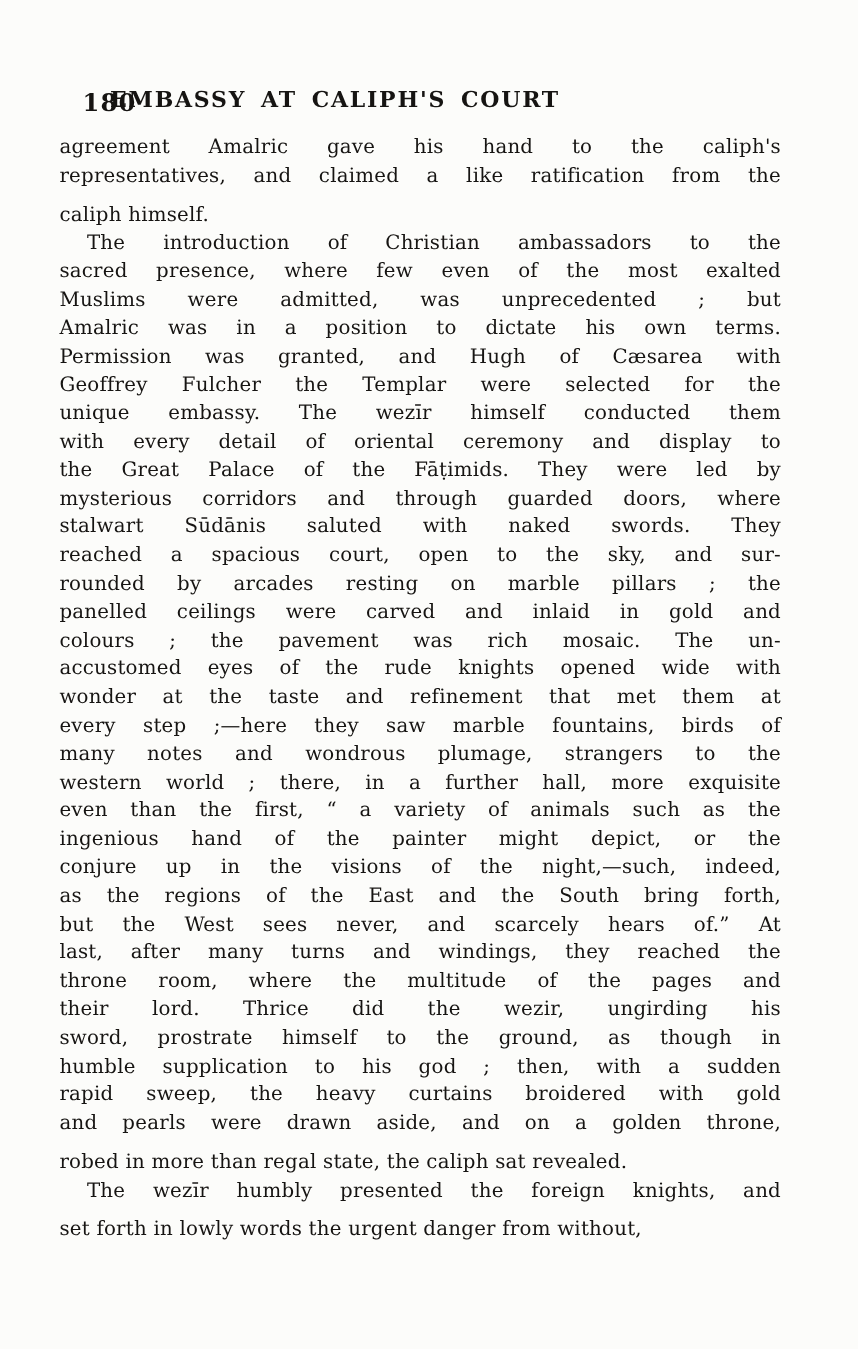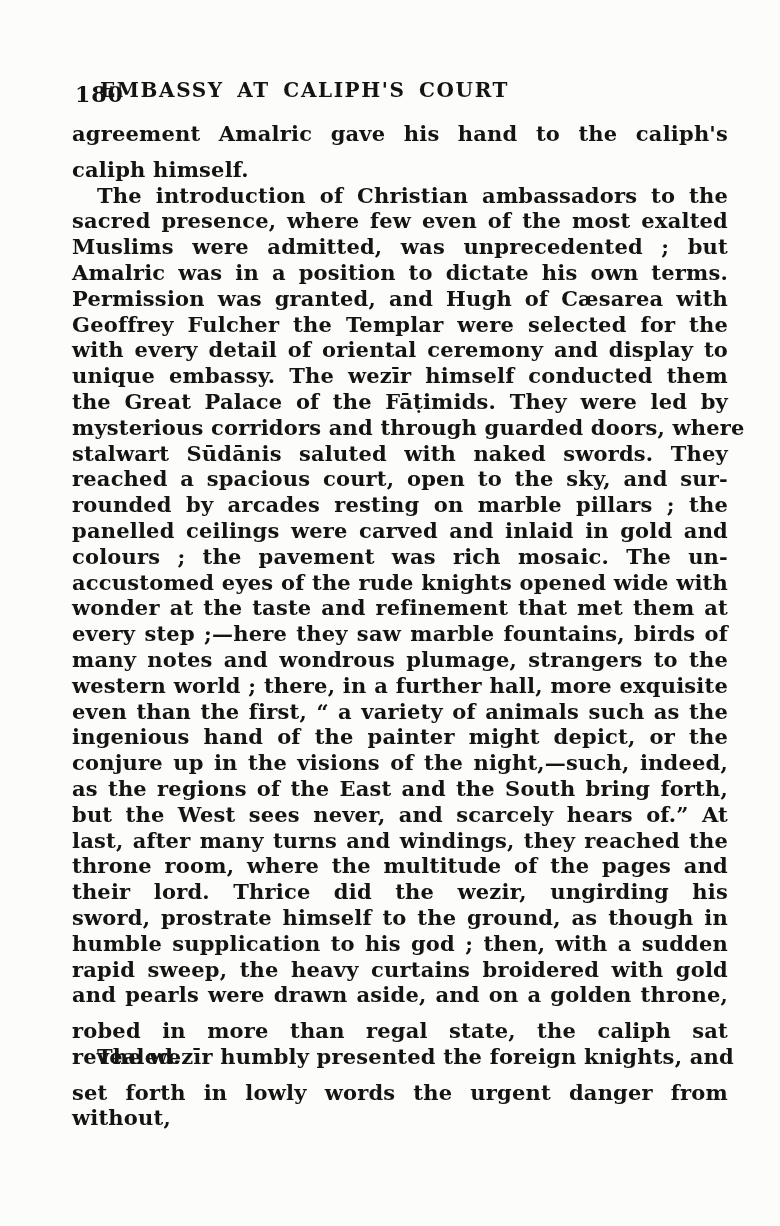--- a/index.html
+++ b/index.html
@@ -41,24 +41,24 @@
     padding-left: 38px;
     font-size: 20px;
     font-weight: 700;
     letter-spacing: 1.6px;
     word-spacing: 5px;
     white-space: nowrap;
   }
   .body-text {
     position: absolute;
     top: 121px;
-    left: 72px;
+    left: 54px;
     width: 656px;
-    font-size: 21px;
-    font-weight: 700;
+    font-size: 18px;
+    font-weight: 400;
   }
   .line {
     height: 25.8px;
     line-height: 25.8px;
     text-align: justify;
     text-align-last: justify;
     white-space: nowrap;
     letter-spacing: 0.2px;
   }
   .line.indent {
@@ -73,29 +73,30 @@
 </head>
 <body>
 
 <div class="page">
   <div class="running-header">
     <span class="page-number">180</span>
     <span class="running-title">EMBASSY AT CALIPH'S COURT</span>
   </div>
   <div class="body-text" id="body-text">
       <div class="line">agreement Amalric gave his hand to the caliph's</div>
+      <div class="line">representatives, and claimed a like ratification from the</div>
       <div class="line last">caliph himself.</div>
       <div class="line indent">The introduction of Christian ambassadors to the</div>
       <div class="line">sacred presence, where few even of the most exalted</div>
       <div class="line">Muslims were admitted, was unprecedented ; but</div>
       <div class="line">Amalric was in a position to dictate his own terms.</div>
       <div class="line">Permission was granted, and Hugh of Cæsarea with</div>
       <div class="line">Geoffrey Fulcher the Templar were selected for the</div>
+      <div class="line">unique embassy.  The wezīr himself conducted them</div>
       <div class="line">with every detail of oriental ceremony and display to</div>
-      <div class="line">unique embassy.  The wezīr himself conducted them</div>
       <div class="line">the Great Palace of the Fāṭimids.  They were led by</div>
       <div class="line">mysterious corridors and through guarded doors, where</div>
       <div class="line">stalwart Sūdānis saluted with naked swords.  They</div>
       <div class="line">reached a spacious court, open to the sky, and sur-</div>
       <div class="line">rounded by arcades resting on marble pillars ; the</div>
       <div class="line">panelled ceilings were carved and inlaid in gold and</div>
       <div class="line">colours ; the pavement was rich mosaic.  The un-</div>
       <div class="line">accustomed eyes of the rude knights opened wide with</div>
       <div class="line">wonder at the taste and refinement that met them at</div>
       <div class="line">every step ;—here they saw marble fountains, birds of</div>

